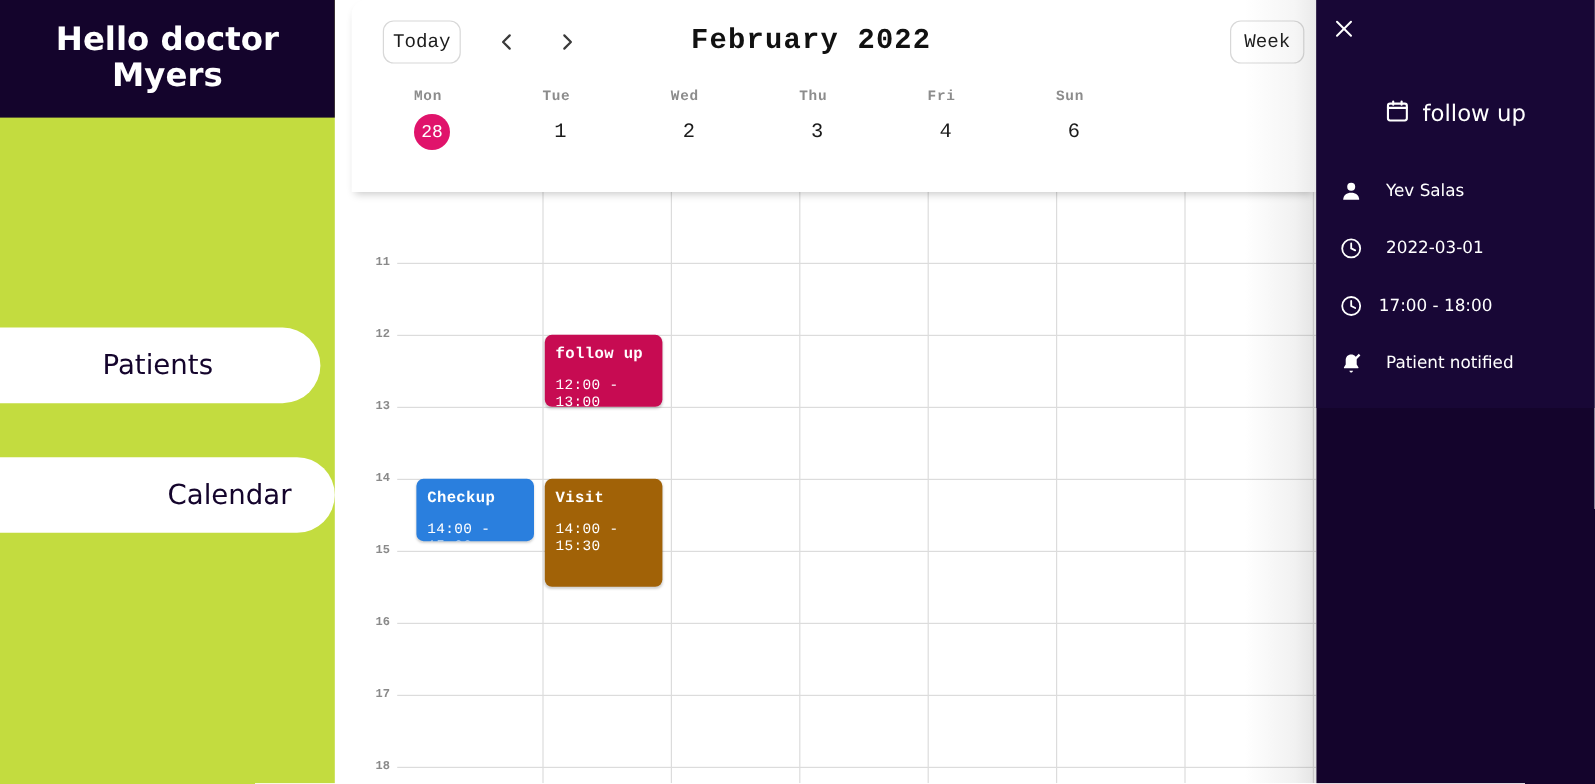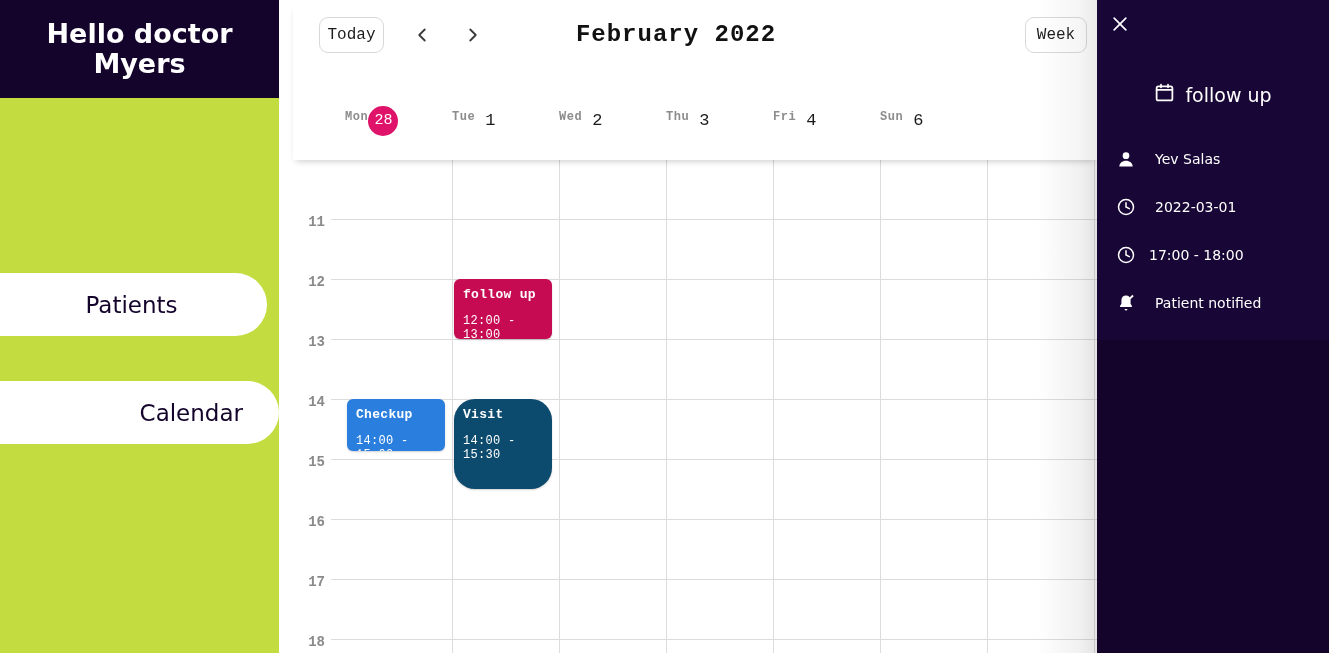--- a/index.html
+++ b/index.html
@@ -125,21 +125,21 @@
     padding-right: 38px;
   }
 
   #daybar {
     position: absolute; left: 0; top: 68px; width: 804px; height: 92px;
     display: flex;
   }
   .spacer-col { width: 52px; flex: none; }
   .day-col {
     width: 107px; flex: none;
-    display: flex; align-items: center;
+    display: flex; flex-direction: column; 
     padding-top: 5px;
   }
   .day-name {
     font-family: "Liberation Mono", monospace;
     font-size: 12px; font-weight: 700;
     color: #8c8c8c;
     letter-spacing: 0.6px;
   }
   .day-num {
     margin-top: 8px;
@@ -164,21 +164,21 @@
   .hour-row {
     position: absolute; left: 0; width: 804px; height: 1px;
     background: #dcdcdc;
   }
   .hour-label {
     position: absolute;
     left: 2px;
     width: 30px;
     text-align: right;
     font-family: "Liberation Mono", monospace;
-    font-size: 14px; font-weight: 700;
+    font-size: 10px; font-weight: 700;
     color: #8a8a8a;
     transform: translateY(-5px);
   }
   .col-line {
     position: absolute; top: 0; bottom: 0; width: 1px; background: #dcdcdc;
   }
 
   .event {
     position: absolute;
     border-radius: 6px;
@@ -331,21 +331,21 @@
         <div class="col-line" style="left: 694px;"></div>
         <div class="col-line" style="left: 801px;"></div>
         <div class="event" style="background: rgb(199, 11, 82); left: 161px; width: 98px; top: 119px; height: 60px;">
           <div class="ev-title">follow up</div>
           <div class="ev-time">12:00 - 13:00</div>
         </div>
         <div class="event" style="background: rgb(42, 127, 222); left: 54px; width: 98px; top: 239px; height: 52px;">
           <div class="ev-title">Checkup</div>
           <div class="ev-time">14:00 - 15:00</div>
         </div>
-        <div class="event" style="background: #0c4a6e; left: 161px; width: 98px; top: 239px; height: 90px; border-radius: 21px;">
+        <div class="event" style="background: #a16207; left: 161px; width: 98px; top: 239px; height: 90px;">
           <div class="ev-title">Visit</div>
           <div class="ev-time">14:00 - 15:30</div>
         </div>
       </div>
 
     <div id="right-fade"></div>
     <div id="right-fade-top"></div>
   </main>
 
   <aside id="detail-panel">

